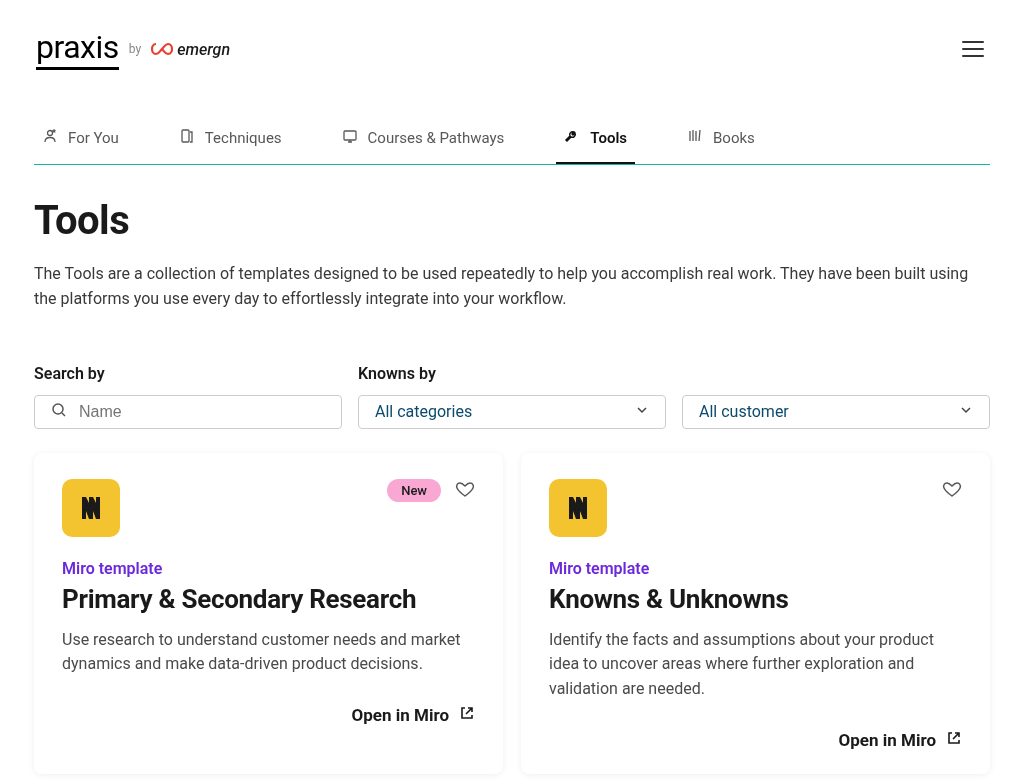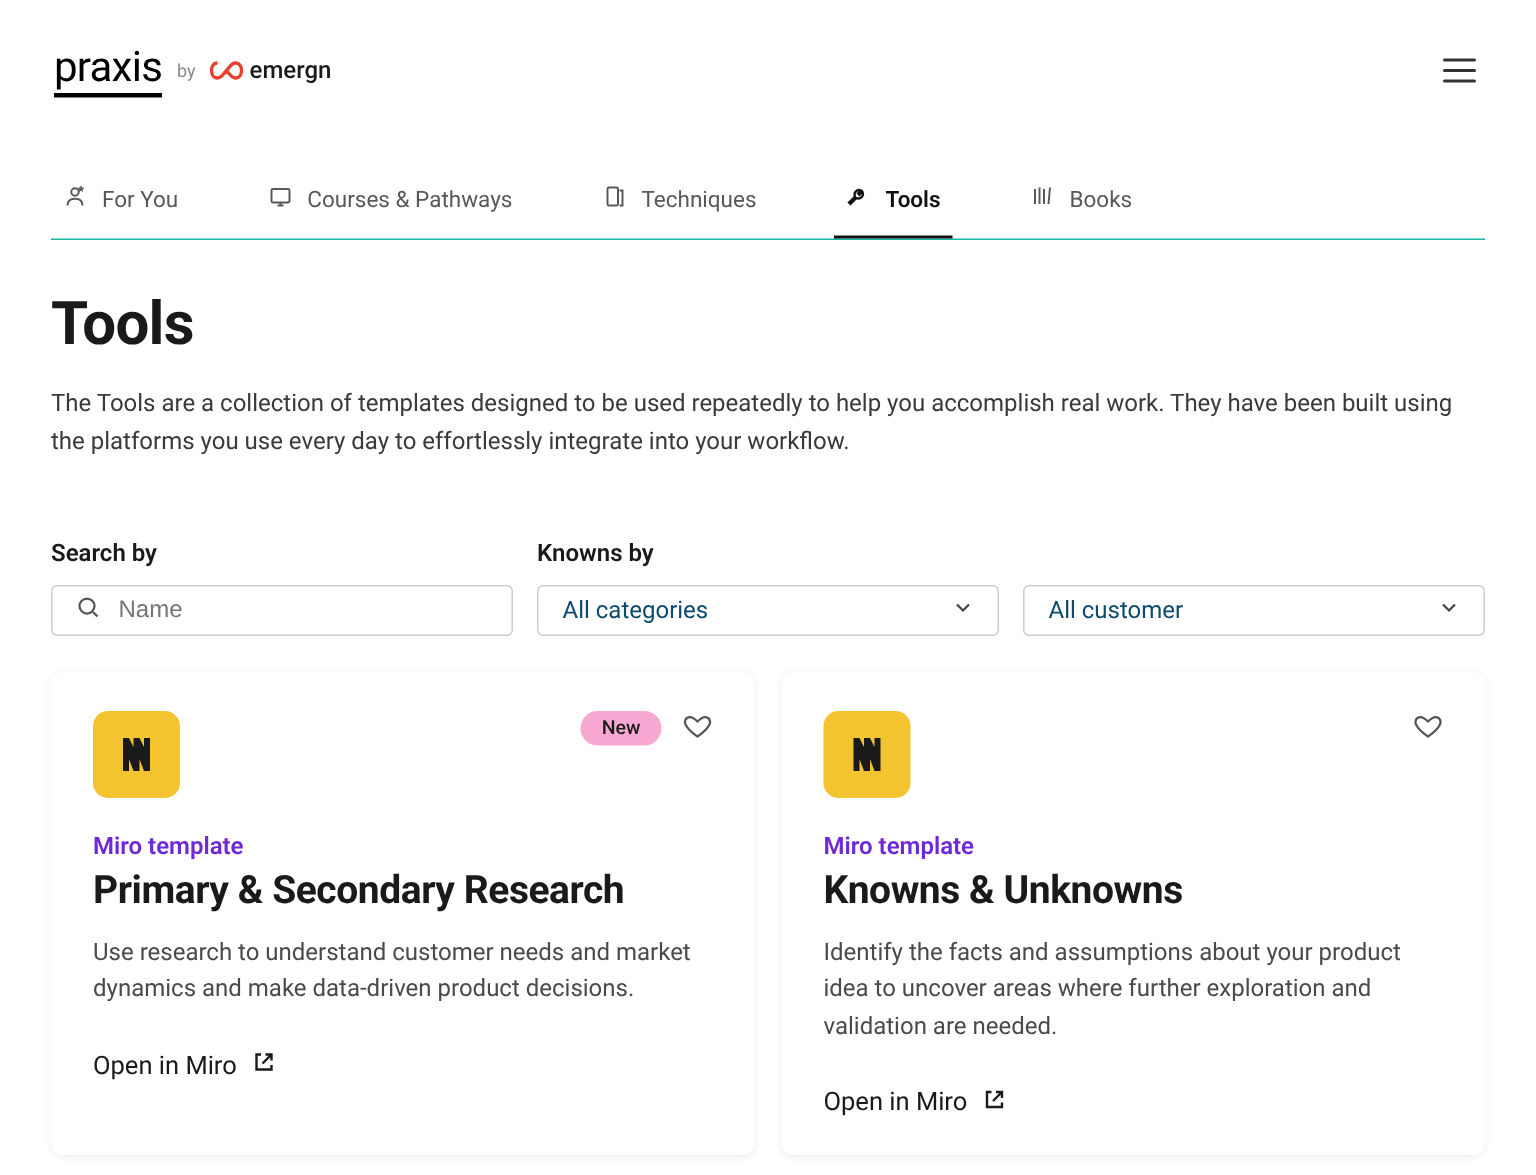--- a/index.html
+++ b/index.html
@@ -14,41 +14,42 @@
   justify-content: space-between;
   align-items: center;
   padding: 28px 40px 12px 36px;
 }
 .logo-group {
   display: flex;
   align-items: center;
   gap: 10px;
 }
 .logo-praxis {
-  font-size: 28px;
+  font-size: 32px;
   font-weight: 400;
   letter-spacing: -0.5px;
   color: #000;
   border-bottom: 3px solid #000;
   padding-bottom: 1px;
 }
 .logo-by { font-size: 12px; color: #888; }
 .logo-emergn {
   display: flex;
   align-items: center;
   gap: 4px;
 }
 .logo-emergn-icon {
   display: inline-flex;
   align-items: center;
 }
 .logo-emergn-text {
   font-size: 16px;
   color: #1a1a1a;
   font-weight: 500;
+  font-style: italic;
 }
 .hamburger {
   width: 22px;
   display: flex;
   flex-direction: column;
   gap: 5px;
   cursor: pointer;
 }
 .hamburger span {
   display: block;
@@ -179,25 +180,26 @@
   margin-top: 6px;
 }
 .card-desc {
   font-size: 16px;
   line-height: 1.55;
   color: #4a4a4a;
   margin-top: 14px;
 }
 .card-action {
   display: flex;
+  justify-content: flex-end;
   align-items: center;
   gap: 10px;
   margin-top: 28px;
   font-size: 17px;
-  font-weight: 400;
+  font-weight: 700;
   color: #1a1a1a;
   cursor: pointer;
 }
 </style>
 </head>
 <body>
 
 <div class="header">
   <div class="logo-group">
     <span class="logo-praxis">praxis</span>
@@ -226,34 +228,34 @@
             <circle cx="8" cy="5" r="2.5"></circle>
             <path d="M3 14c0-3 2-4.5 5-4.5s5 1.5 5 4.5"></path>
             <path d="M12 1l.6 1.2 1.3.2-.9.9.2 1.3-1.2-.6-1.2.6.2-1.3-.9-.9 1.3-.2z" fill="#585858" stroke-width="0.4"></path>
           </svg>
     </span>
     <span>For You</span>
   </div>
   <div class="tab">
     <span>
       <svg width="16" height="16" viewBox="0 0 16 16" fill="none" stroke="#585858" stroke-width="1.3">
+            <rect x="3" y="2" width="7" height="12" rx="1"></rect>
+            <path d="M11 4h2v10h-2"></path>
+          </svg>
+    </span>
+    <span>Techniques</span>
+  </div>
+  <div class="tab">
+    <span>
+      <svg width="16" height="16" viewBox="0 0 16 16" fill="none" stroke="#585858" stroke-width="1.3">
             <rect x="2" y="3" width="12" height="9" rx="1"></rect>
             <path d="M6 14h4M8 12v2"></path>
           </svg>
     </span>
     <span>Courses &amp; Pathways</span>
-  </div>
-  <div class="tab">
-    <span>
-      <svg width="16" height="16" viewBox="0 0 16 16" fill="none" stroke="#585858" stroke-width="1.3">
-            <rect x="3" y="2" width="7" height="12" rx="1"></rect>
-            <path d="M11 4h2v10h-2"></path>
-          </svg>
-    </span>
-    <span>Techniques</span>
   </div>
   <div class="tab active">
     <span>
       <svg width="16" height="16" viewBox="0 0 16 16" fill="none" stroke="#111" stroke-width="1.5">
             <path d="M11 5a3 3 0 0 1-4 4L3 13l-1-1 4-4a3 3 0 0 1 4-4l-2 2 1 1 2-2z"></path>
           </svg>
     </span>
     <span>Tools</span>
   </div>
   <div class="tab">

